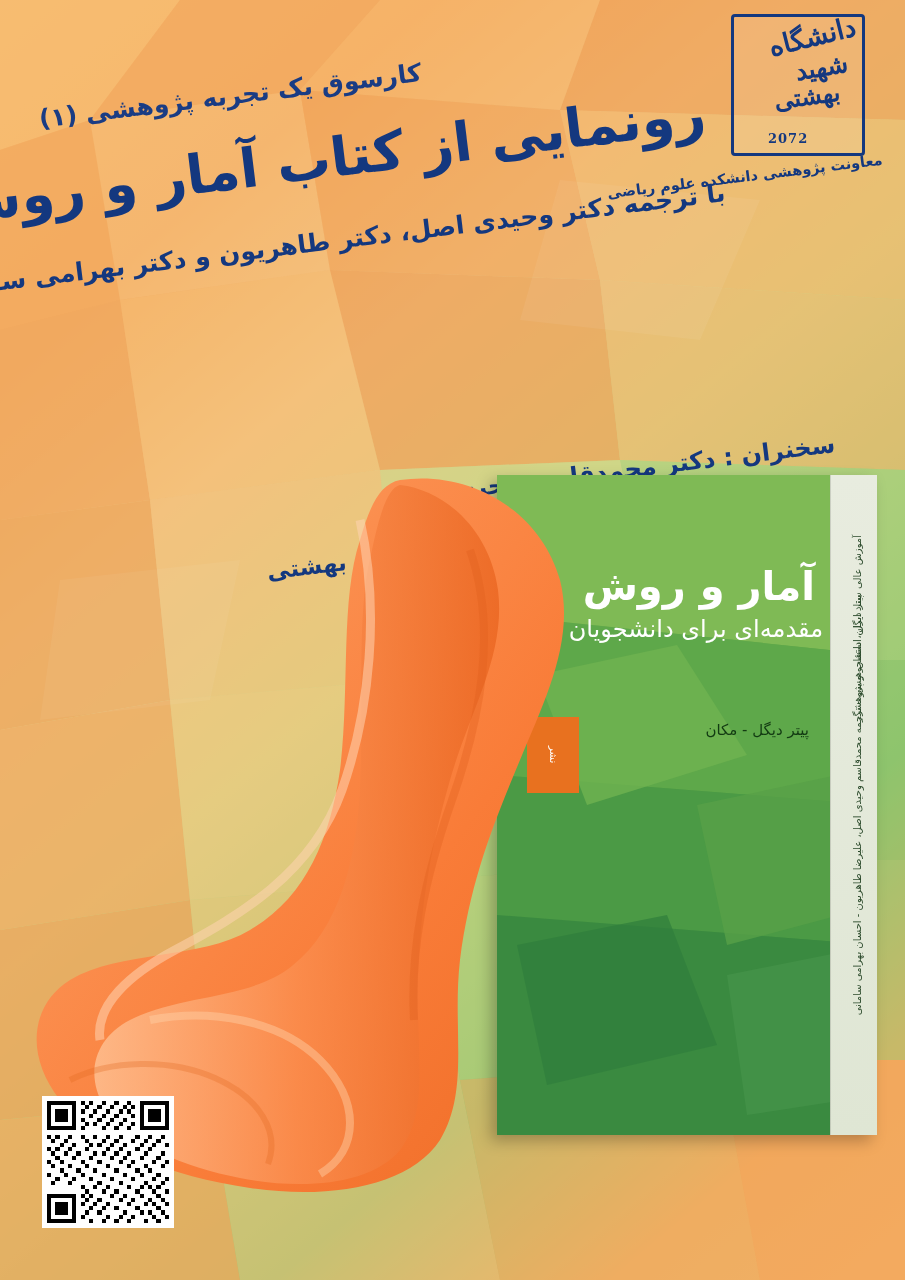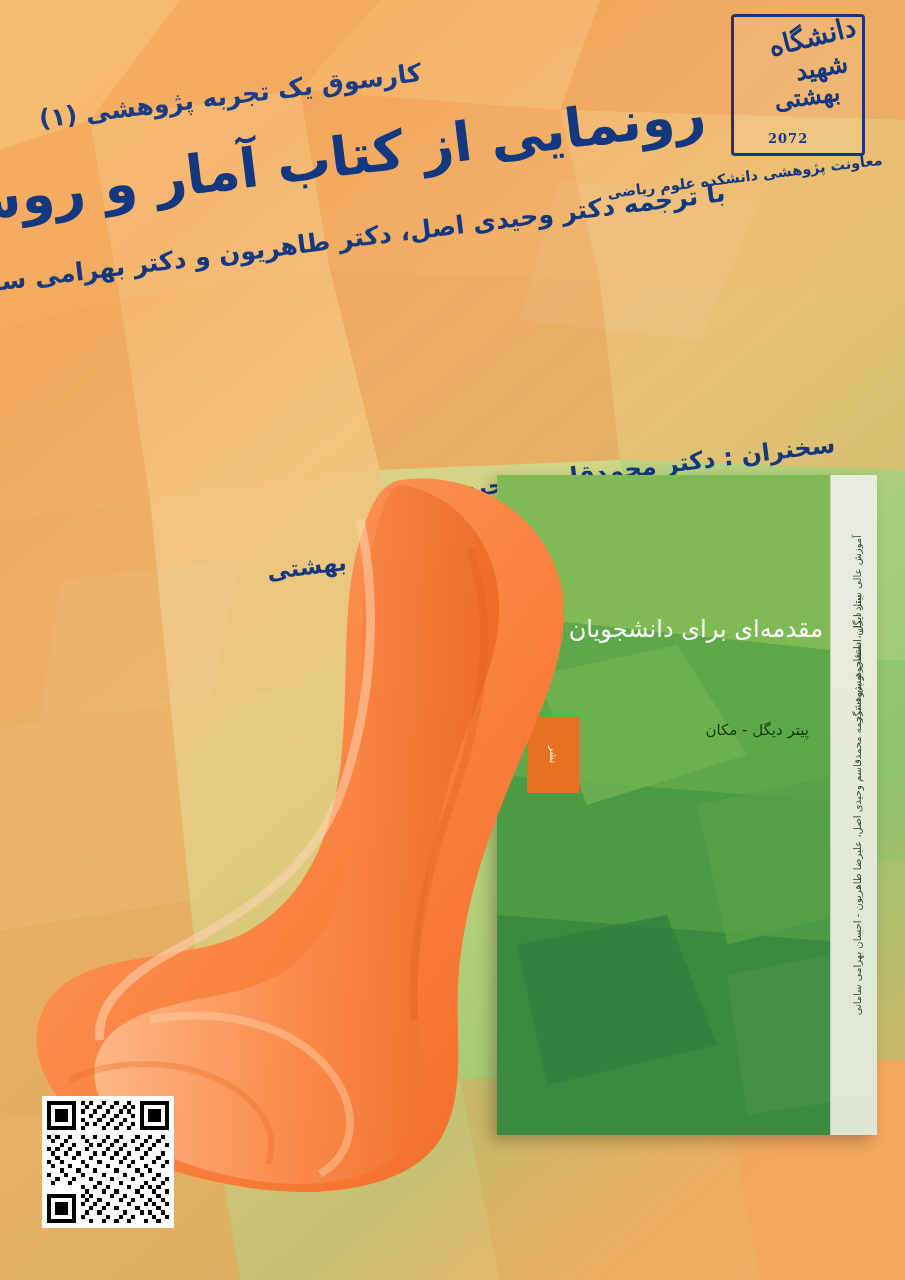--- a/index.html
+++ b/index.html
@@ -330,20 +330,21 @@
         <polygon points="0,440 380,470 380,660 0,660" fill="#3a8a40"></polygon>
         <polygon points="40,200 180,170 250,280 90,330" fill="#6fb350" opacity="0.8"></polygon>
         <polygon points="200,330 340,300 380,430 230,470" fill="#57a047" opacity="0.8"></polygon>
         <polygon points="20,470 170,440 220,570 50,610" fill="#2f7d3c" opacity="0.7"></polygon>
         <polygon points="230,500 380,470 380,620 250,640" fill="#46934a" opacity="0.75"></polygon>
       </svg>
       <div class="book-spine">
         <div class="spine-text t1">آموزش عالی    ستاد ایران، دانشجو و پژوهشگر</div>
         <div class="spine-text t2">پیتر دیگل، استفان هیسی - ترجمه محمدقاسم وحیدی اصل، علیرضا طاهریون - احسان بهرامی سامانی</div>
       </div>
+      <div class="book-title">آمار و روش</div>
       <div class="book-sub">مقدمه‌ای برای دانشجویان و پ</div>
       <div class="book-author">پیتر دیگل - مکان</div>
       <div class="book-badge">
         <span>نشر</span>
       </div>
     </div>
 
     <svg class="cloth" viewBox="0 0 640 760" preserveAspectRatio="none">
       <defs>
         <linearGradient id="clothG" x1="0" y1="0" x2="1" y2="1">

